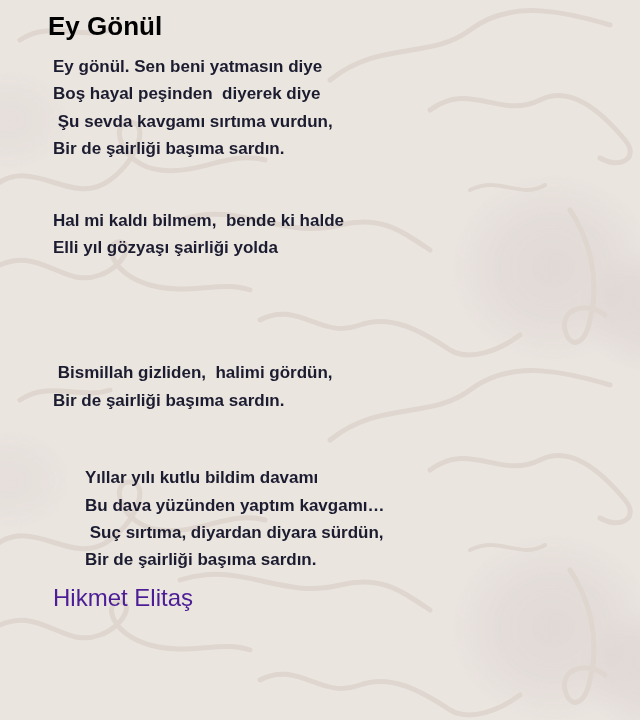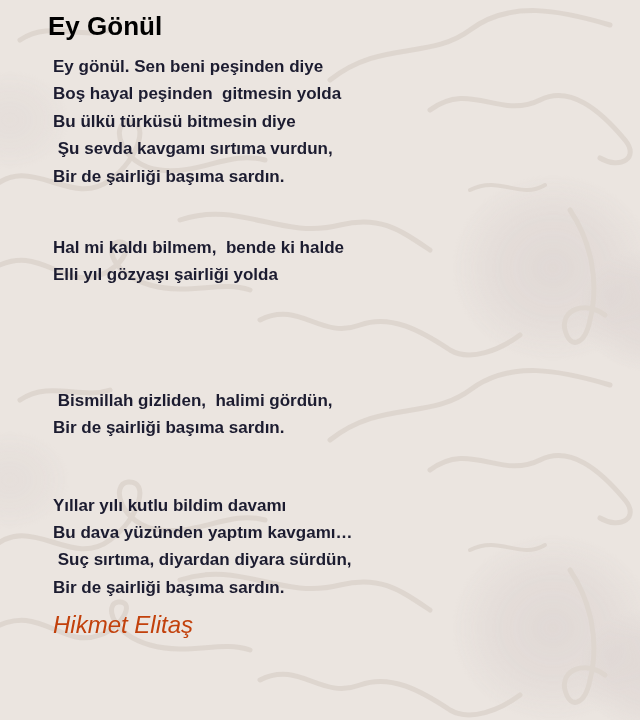--- a/index.html
+++ b/index.html
@@ -40,34 +40,33 @@
   .poem-body {
     margin-left: 5px;
   }
   .stanza {
     margin: 0;
     padding: 0;
   }
   .stanza-1 { margin-top: 11px; }
   .stanza-2 { margin-top: 44px; }
   .stanza-3 { margin-top: 98px; }
-  .stanza-4 { margin-top: 50px; }
+  .stanza-4 { margin-top: 50px; margin-left: 32px; }
   .poem-line {
     font-size: 17px;
     font-weight: bold;
     color: #1c1c30;
     line-height: 27.4px;
     white-space: pre-wrap;
   }
   .poem-author {
     margin-top: 9px;
     font-size: 24px;
-    font-style: italic;
     font-weight: normal;
-    color: #c2410c;
+    color: #4c1d95;
     line-height: 30px;
   }
 </style>
 </head>
 <body>
 
 <svg class="paper-bg" width="640" height="720" viewBox="0 0 640 720" xmlns="http://www.w3.org/2000/svg">
   <defs>
     <radialGradient id="stainGrad" cx="50%" cy="50%" r="50%">
       <stop offset="0%" stop-color="#c9bebe" stop-opacity="0.55"></stop>
@@ -94,23 +93,22 @@
   <use href="#tile" xlink:href="#tile" transform="translate(0,360)"></use>
 </svg>
 
 <div class="page-content">
 
   <h1 class="poem-title">Ey Gönül</h1>
 
   <div class="poem-body">
 
     <div class="stanza stanza-1">
-      <div class="poem-line">Ey gönül. Sen beni peşinden diye</div>
-      <div class="poem-line">Boş hayal peşinden  gitmesin yolda</div>
-      <div class="poem-line">Bu ülkü türküsü bitmesin diye</div>
+      <div class="poem-line">Ey gönül. Sen beni yatmasın diye</div>
+      <div class="poem-line">Boş hayal peşinden  diyerek diye</div>
       <div class="poem-line"> Şu sevda kavgamı sırtıma vurdun,</div>
       <div class="poem-line">Bir de şairliği başıma sardın.</div>
     </div>
 
     <div class="stanza stanza-2">
       <div class="poem-line">Hal mi kaldı bilmem,  bende ki halde</div>
       <div class="poem-line">Elli yıl gözyaşı şairliği yolda</div>
     </div>
 
     <div class="stanza stanza-3">

